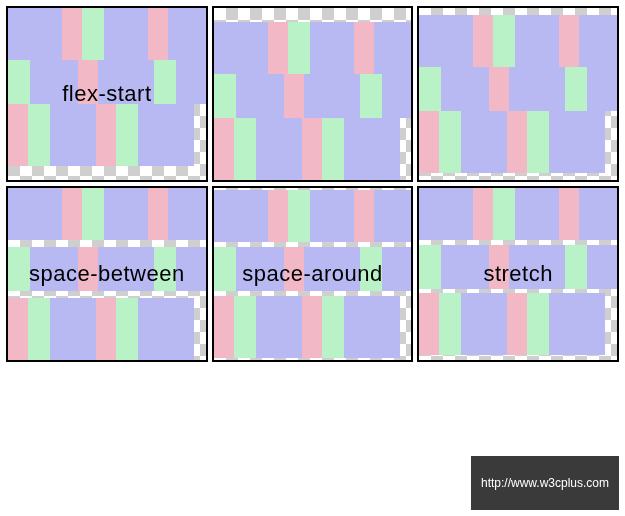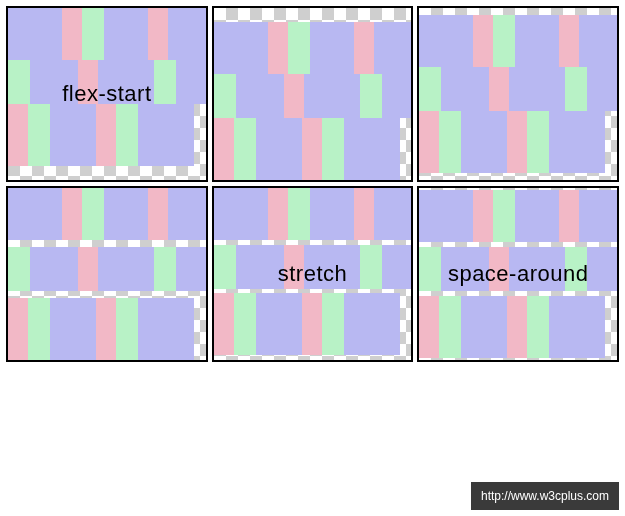--- a/index.html
+++ b/index.html
@@ -80,21 +80,21 @@
     z-index: 5;
   }
 
   .watermark {
     position: absolute;
     right: 6px;
     bottom: 6px;
     background: #3a3a3a;
     color: #fff;
     font-size: 12px;
-    padding: 7px 10px;
+    padding: 20px 10px;
     font-family: Arial, sans-serif;
     z-index: 10;
   }
 </style>
 </head>
 <body>
 
 <div class="grid">
 
   <div class="panel" style="align-content:flex-start">
@@ -173,20 +173,49 @@
         <div class="item c-pink" style="width: 20px;"></div>
         <div class="item c-green" style="width: 22px;"></div>
         <div class="item c-lav" style="width: 46px;"></div>
         <div class="item c-pink" style="width: 20px;"></div>
         <div class="item c-green" style="width: 22px;"></div>
         <div class="item c-lav" style="width: 56px;"></div>
       </div>
     </div>
 
   <div class="panel" style="align-content:space-between">
+    <div class="label">space-between</div>
+  <div class="row r1">
+        <div class="item c-lav" style="width: 54px;"></div>
+        <div class="item c-pink" style="width: 20px;"></div>
+        <div class="item c-green" style="width: 22px;"></div>
+        <div class="item c-lav" style="width: 44px;"></div>
+        <div class="item c-pink" style="width: 20px;"></div>
+        <div class="item c-lav" style="width: 38px;"></div>
+      </div>
+      <div class="row r2">
+        <div class="item c-green" style="width: 22px;"></div>
+        <div class="item c-lav" style="width: 48px;"></div>
+        <div class="item c-pink" style="width: 20px;"></div>
+        <div class="item c-lav" style="width: 56px;"></div>
+        <div class="item c-green" style="width: 22px;"></div>
+        <div class="item c-lav" style="width: 30px;"></div>
+      </div>
+      <div class="row r3">
+        <div class="item c-pink" style="width: 20px;"></div>
+        <div class="item c-green" style="width: 22px;"></div>
+        <div class="item c-lav" style="width: 46px;"></div>
+        <div class="item c-pink" style="width: 20px;"></div>
+        <div class="item c-green" style="width: 22px;"></div>
+        <div class="item c-lav" style="width: 56px;"></div>
+      </div>
+    </div>
+
+  <div class="panel" style="align-content:space-around">
+    <div class="label">space-around</div>
   <div class="row r1">
         <div class="item c-lav" style="width: 54px;"></div>
         <div class="item c-pink" style="width: 20px;"></div>
         <div class="item c-green" style="width: 22px;"></div>
         <div class="item c-lav" style="width: 44px;"></div>
         <div class="item c-pink" style="width: 20px;"></div>
         <div class="item c-lav" style="width: 38px;"></div>
       </div>
       <div class="row r2">
         <div class="item c-green" style="width: 22px;"></div>
@@ -227,43 +256,15 @@
       <div class="row r3">
         <div class="item c-pink" style="width: 20px;"></div>
         <div class="item c-green" style="width: 22px;"></div>
         <div class="item c-lav" style="width: 46px;"></div>
         <div class="item c-pink" style="width: 20px;"></div>
         <div class="item c-green" style="width: 22px;"></div>
         <div class="item c-lav" style="width: 56px;"></div>
       </div>
     </div>
 
-  <div class="panel" style="align-content:space-around">
-    <div class="label">space-around</div>
-  <div class="row r1">
-        <div class="item c-lav" style="width: 54px;"></div>
-        <div class="item c-pink" style="width: 20px;"></div>
-        <div class="item c-green" style="width: 22px;"></div>
-        <div class="item c-lav" style="width: 44px;"></div>
-        <div class="item c-pink" style="width: 20px;"></div>
-        <div class="item c-lav" style="width: 38px;"></div>
-      </div>
-      <div class="row r2">
-        <div class="item c-green" style="width: 22px;"></div>
-        <div class="item c-lav" style="width: 48px;"></div>
-        <div class="item c-pink" style="width: 20px;"></div>
-        <div class="item c-lav" style="width: 56px;"></div>
-        <div class="item c-green" style="width: 22px;"></div>
-        <div class="item c-lav" style="width: 30px;"></div>
-      </div>
-      <div class="row r3">
-        <div class="item c-pink" style="width: 20px;"></div>
-        <div class="item c-green" style="width: 22px;"></div>
-        <div class="item c-lav" style="width: 46px;"></div>
-        <div class="item c-pink" style="width: 20px;"></div>
-        <div class="item c-green" style="width: 22px;"></div>
-        <div class="item c-lav" style="width: 56px;"></div>
-      </div>
-    </div>
-
 </div>
 
 <div class="watermark">http://www.w3cplus.com</div>
 
 </body></html>

